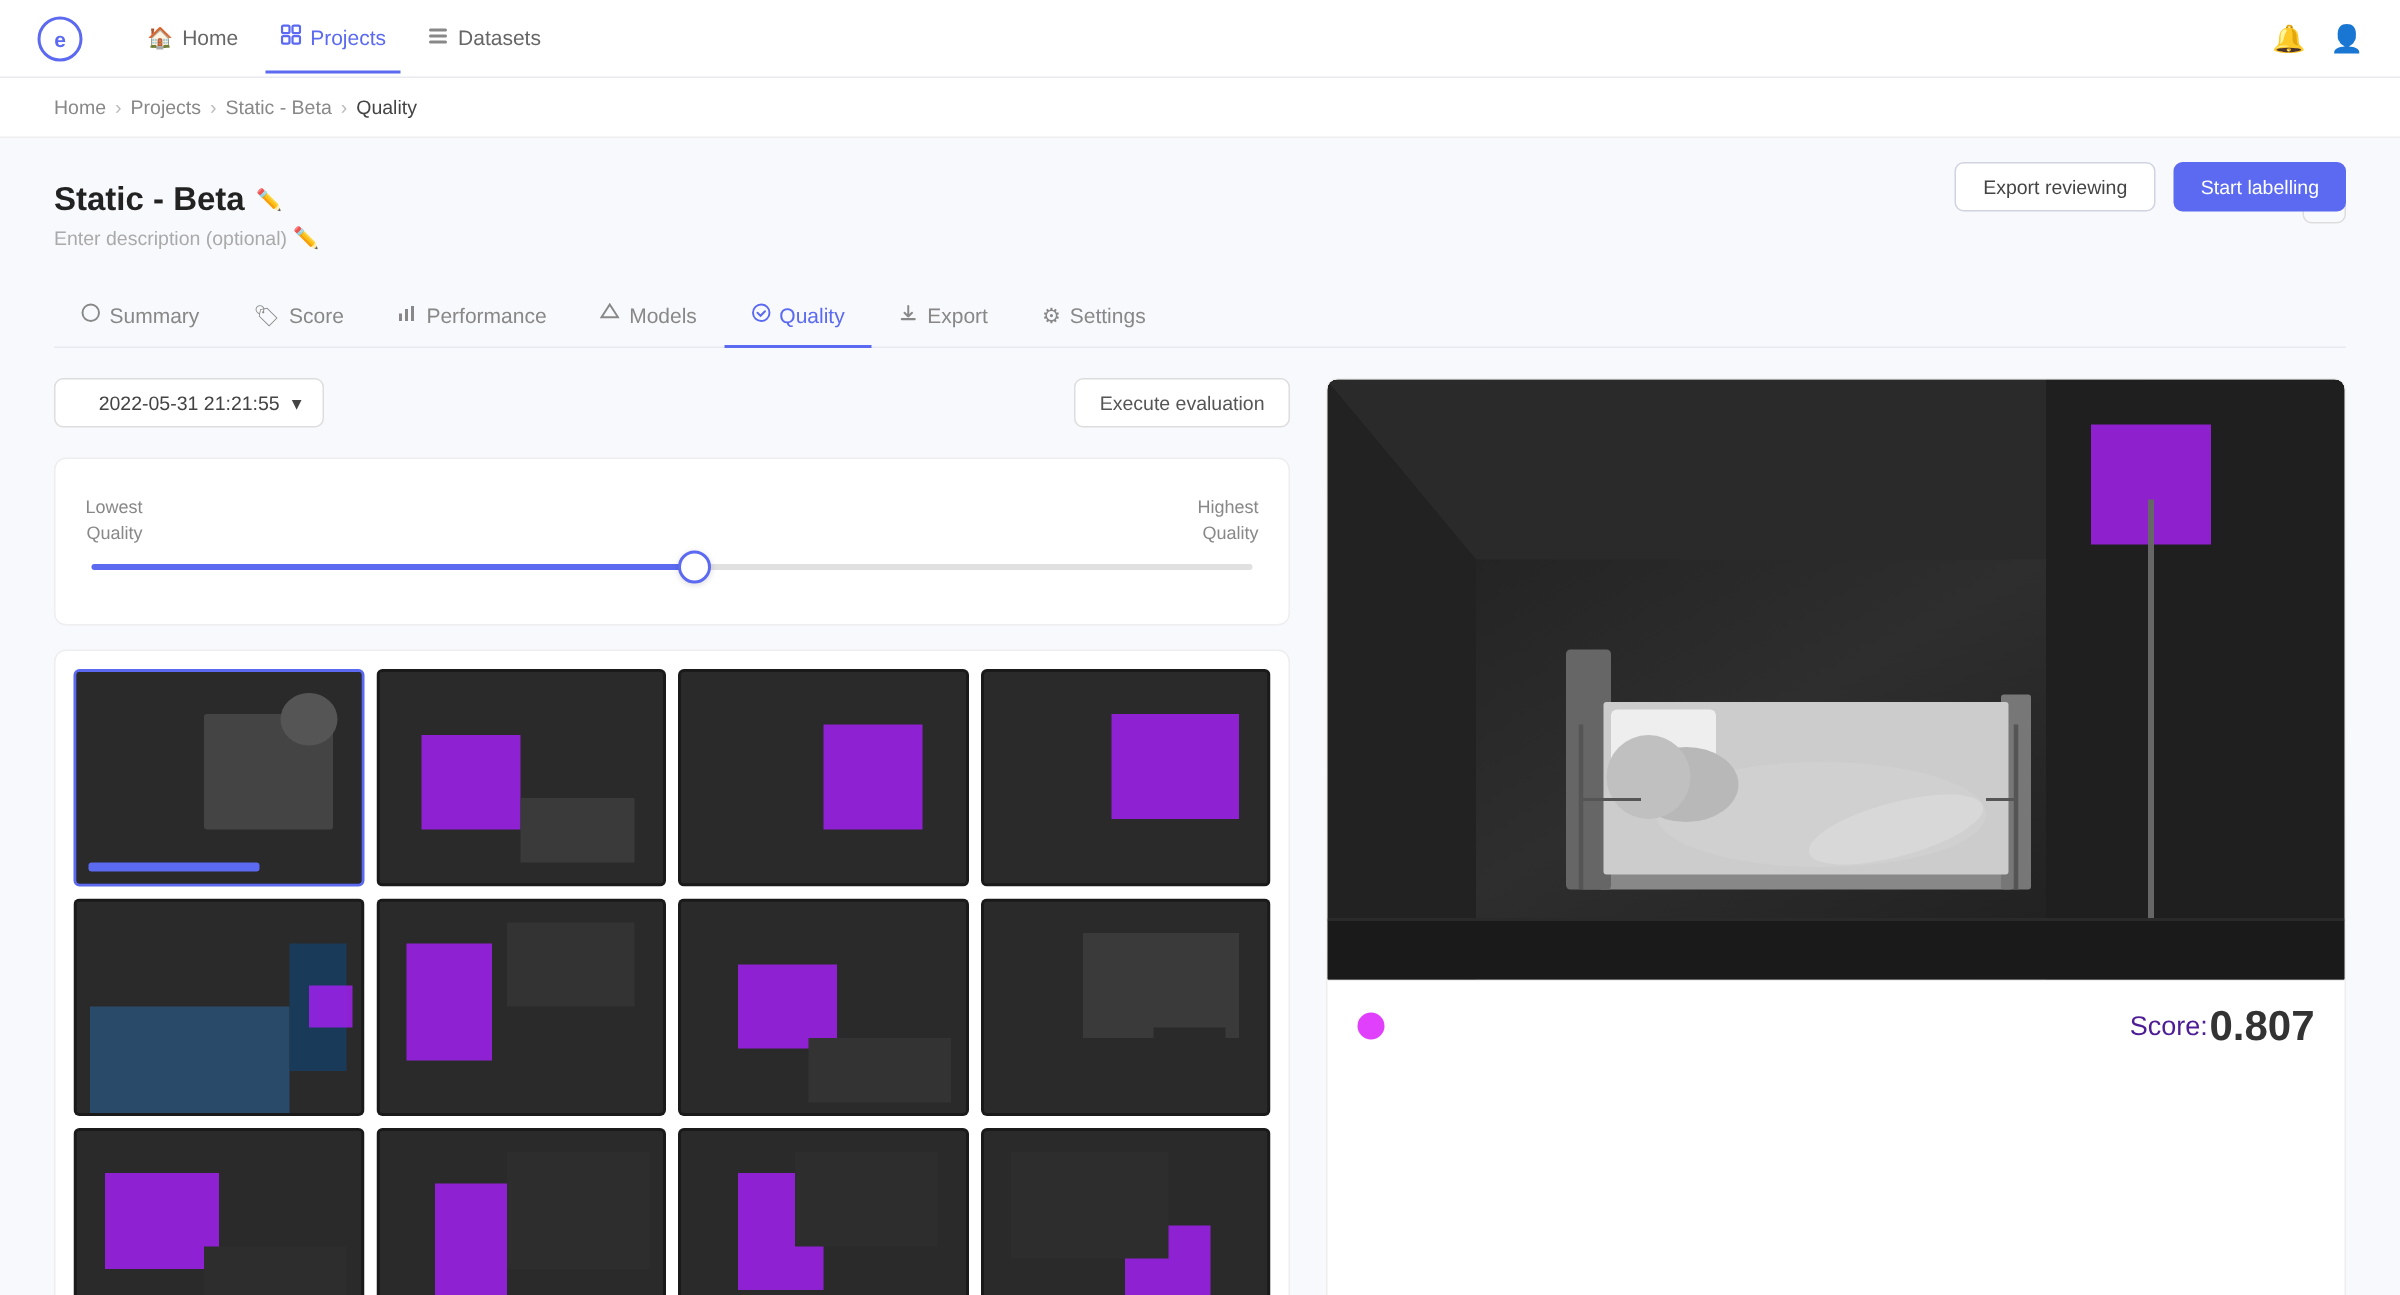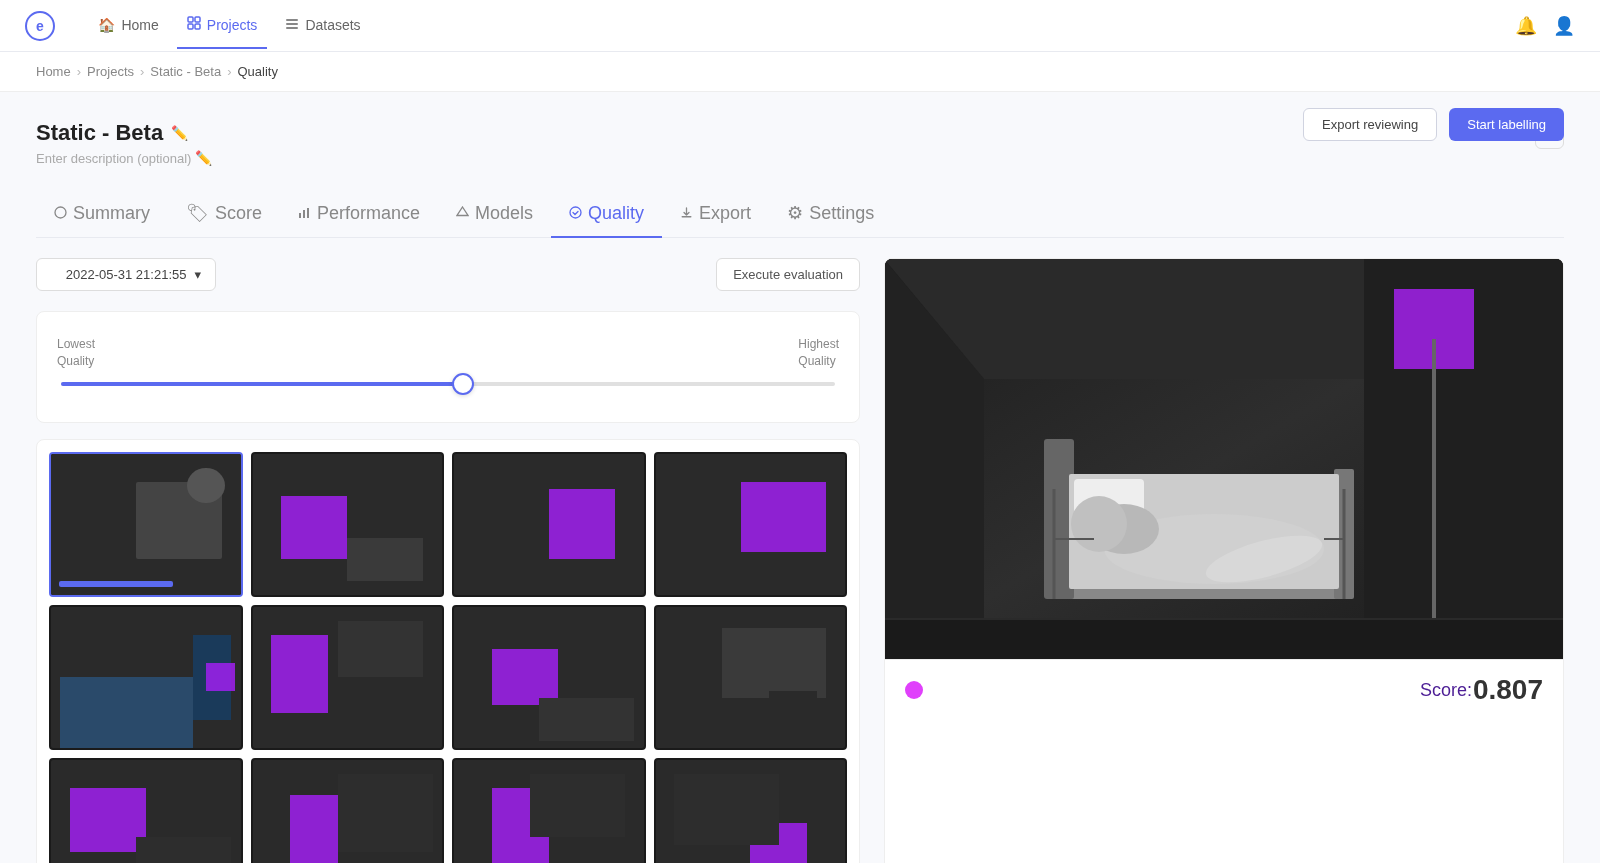--- a/index.html
+++ b/index.html
@@ -67,21 +67,21 @@
     .btn-collapse { background: none; border: 1px solid #ddd; border-radius: 6px; padding: 6px 10px; cursor: pointer; color: #888; }
 
     
     .tabs {
       display: flex; gap: 0; border-bottom: 1px solid #e8eaf0;
       margin-bottom: 20px;
     }
     .tab {
       display: flex; align-items: center; gap: 6px;
       padding: 12px 18px;
-      color: #888; font-size: 18px; cursor: pointer;
+      color: #888; font-size: 14px; cursor: pointer;
       border-bottom: 2px solid transparent;
       margin-bottom: -1px;
     }
     .tab.active { color: #5b6af0; border-bottom-color: #5b6af0; font-weight: 500; }
 
     
     .content-area { display: flex; gap: 24px; }
 
     
     .left-panel { flex: 1; min-width: 0; }
@@ -102,21 +102,21 @@
       padding: 8px 16px; border: 1px solid #ddd; border-radius: 6px;
       background: #fff; font-size: 13px; color: #555; cursor: pointer;
     }
 
     
     .quality-slider-area {
       background: #fff; border: 1px solid #eee; border-radius: 8px;
       padding: 24px 20px 16px 20px; margin-bottom: 16px;
     }
     .slider-labels { display: flex; justify-content: space-between; margin-bottom: 12px; }
-    .slider-label { font-size: 12px; color: #888; text-align: left; line-height: 1.4; }
+    .slider-label { font-size: 12px; color: #888; text-align: right; line-height: 1.4; }
     .slider-wrapper { position: relative; padding: 0 4px; }
     .slider-track {
       height: 4px; background: #e0e0e0; border-radius: 2px;
       position: relative; margin: 0 0 20px 0;
     }
     .slider-fill {
       height: 100%; background: #5b6af0; border-radius: 2px;
       position: absolute; left: 0;
     }
     .slider-thumb {

